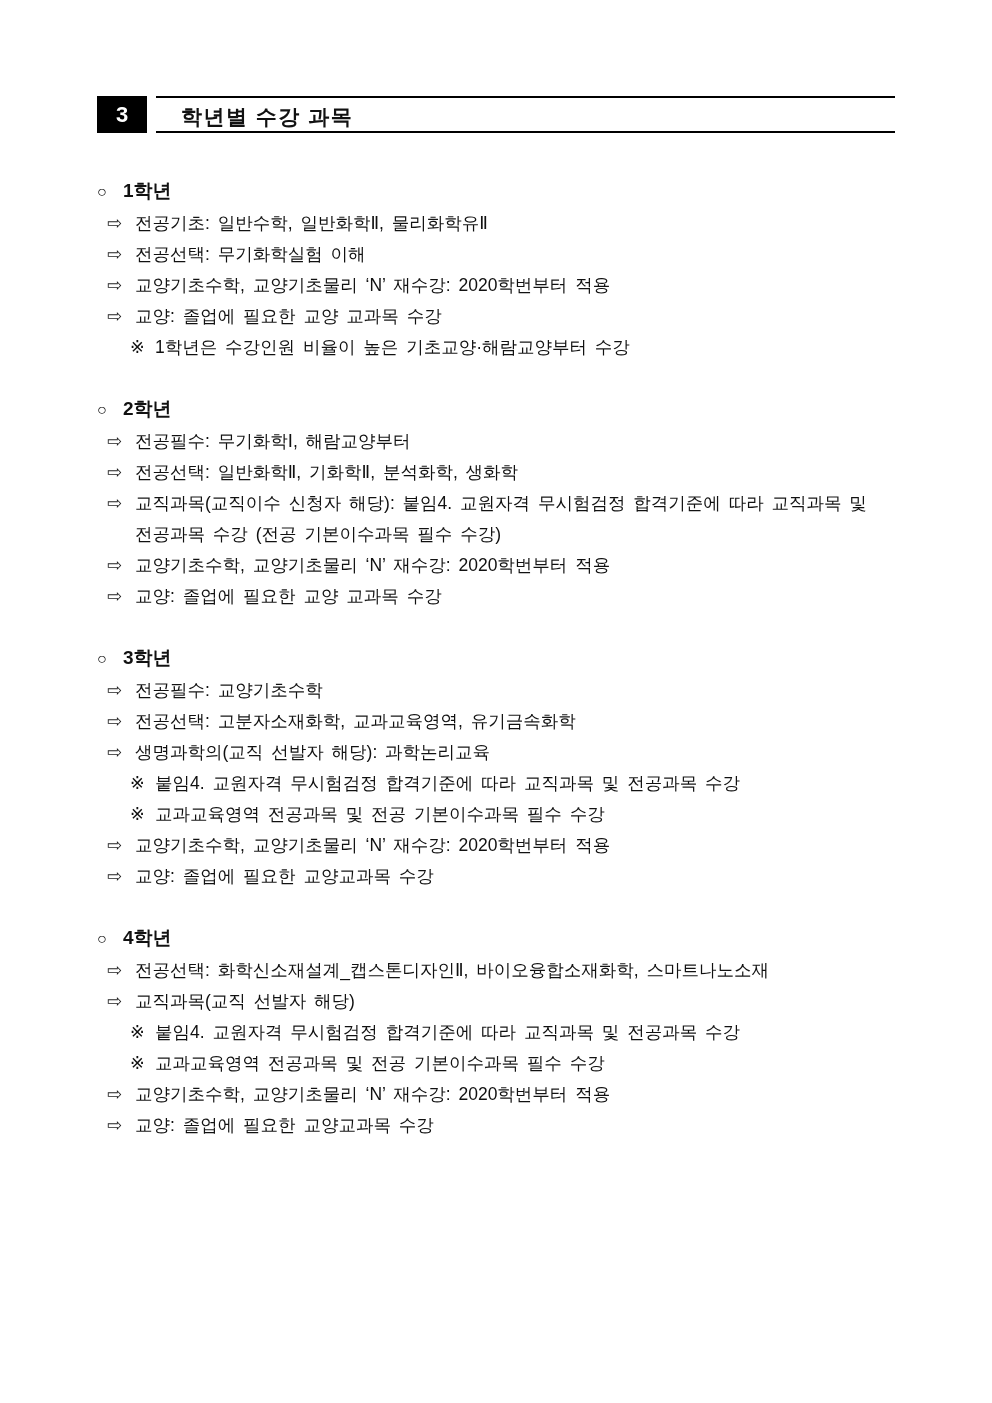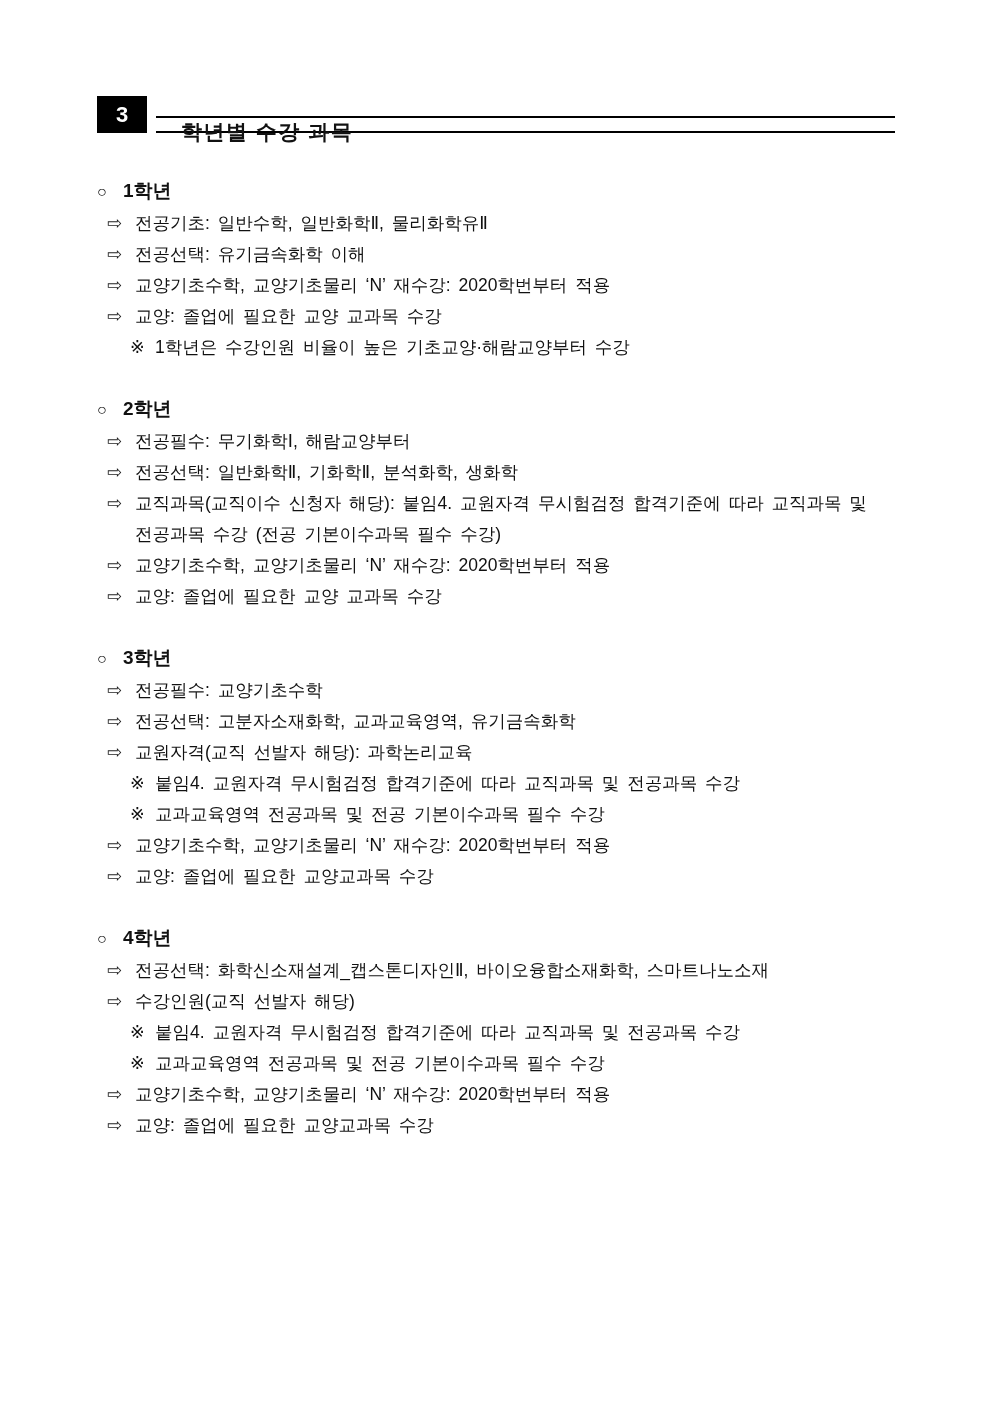--- a/index.html
+++ b/index.html
@@ -33,26 +33,25 @@
     justify-content: center;
     font-size: 22px;
     font-weight: bold;
   }
   .title-band {
     flex: 1;
     margin-left: 9px;
     border-top: 2.5px solid #000000;
     border-bottom: 2.5px solid #000000;
     display: flex;
-    align-items: flex-start;
+    align-items: flex-end;
     padding-left: 25px;
     font-size: 21px;
     font-weight: bold;
     letter-spacing: 1.5px;
-    margin-top: 20px;
   }
   
   .sections {
     margin-top: 42px;
   }
   .section + .section {
     margin-top: 30px;
   }
   .section-heading {
     display: flex;
@@ -109,21 +108,21 @@
         <div class="section-heading">
           <span class="circle">○</span>
           <span>1학년</span>
         </div>
         <div class="line item">
           <span class="marker">⇨</span>
           <span class="text">전공기초: 일반수학, 일반화학Ⅱ, 물리화학유Ⅱ</span>
         </div>
         <div class="line item">
           <span class="marker">⇨</span>
-          <span class="text">전공선택: 유기금속화학 이해</span>
+          <span class="text">전공선택: 무기화학실험 이해</span>
         </div>
         <div class="line item">
           <span class="marker">⇨</span>
           <span class="text">교양기초수학, 교양기초물리 ‘N’ 재수강: 2020학번부터 적용</span>
         </div>
         <div class="line item">
           <span class="marker">⇨</span>
           <span class="text">교양: 졸업에 필요한 교양 교과목 수강</span>
         </div>
         <div class="line note">
@@ -165,21 +164,21 @@
         <div class="line item">
           <span class="marker">⇨</span>
           <span class="text">전공필수: 교양기초수학</span>
         </div>
         <div class="line item">
           <span class="marker">⇨</span>
           <span class="text">전공선택: 고분자소재화학, 교과교육영역, 유기금속화학</span>
         </div>
         <div class="line item">
           <span class="marker">⇨</span>
-          <span class="text">교원자격(교직 선발자 해당): 과학논리교육</span>
+          <span class="text">생명과학의(교직 선발자 해당): 과학논리교육</span>
         </div>
         <div class="line note">
           <span class="marker">※</span>
           <span class="text">붙임4. 교원자격 무시험검정 합격기준에 따라 교직과목 및 전공과목 수강</span>
         </div>
         <div class="line note">
           <span class="marker">※</span>
           <span class="text">교과교육영역 전공과목 및 전공 기본이수과목 필수 수강</span>
         </div>
         <div class="line item">
@@ -195,21 +194,21 @@
         <div class="section-heading">
           <span class="circle">○</span>
           <span>4학년</span>
         </div>
         <div class="line item">
           <span class="marker">⇨</span>
           <span class="text">전공선택: 화학신소재설계_캡스톤디자인Ⅱ, 바이오융합소재화학, 스마트나노소재</span>
         </div>
         <div class="line item">
           <span class="marker">⇨</span>
-          <span class="text">수강인원(교직 선발자 해당)</span>
+          <span class="text">교직과목(교직 선발자 해당)</span>
         </div>
         <div class="line note">
           <span class="marker">※</span>
           <span class="text">붙임4. 교원자격 무시험검정 합격기준에 따라 교직과목 및 전공과목 수강</span>
         </div>
         <div class="line note">
           <span class="marker">※</span>
           <span class="text">교과교육영역 전공과목 및 전공 기본이수과목 필수 수강</span>
         </div>
         <div class="line item">

